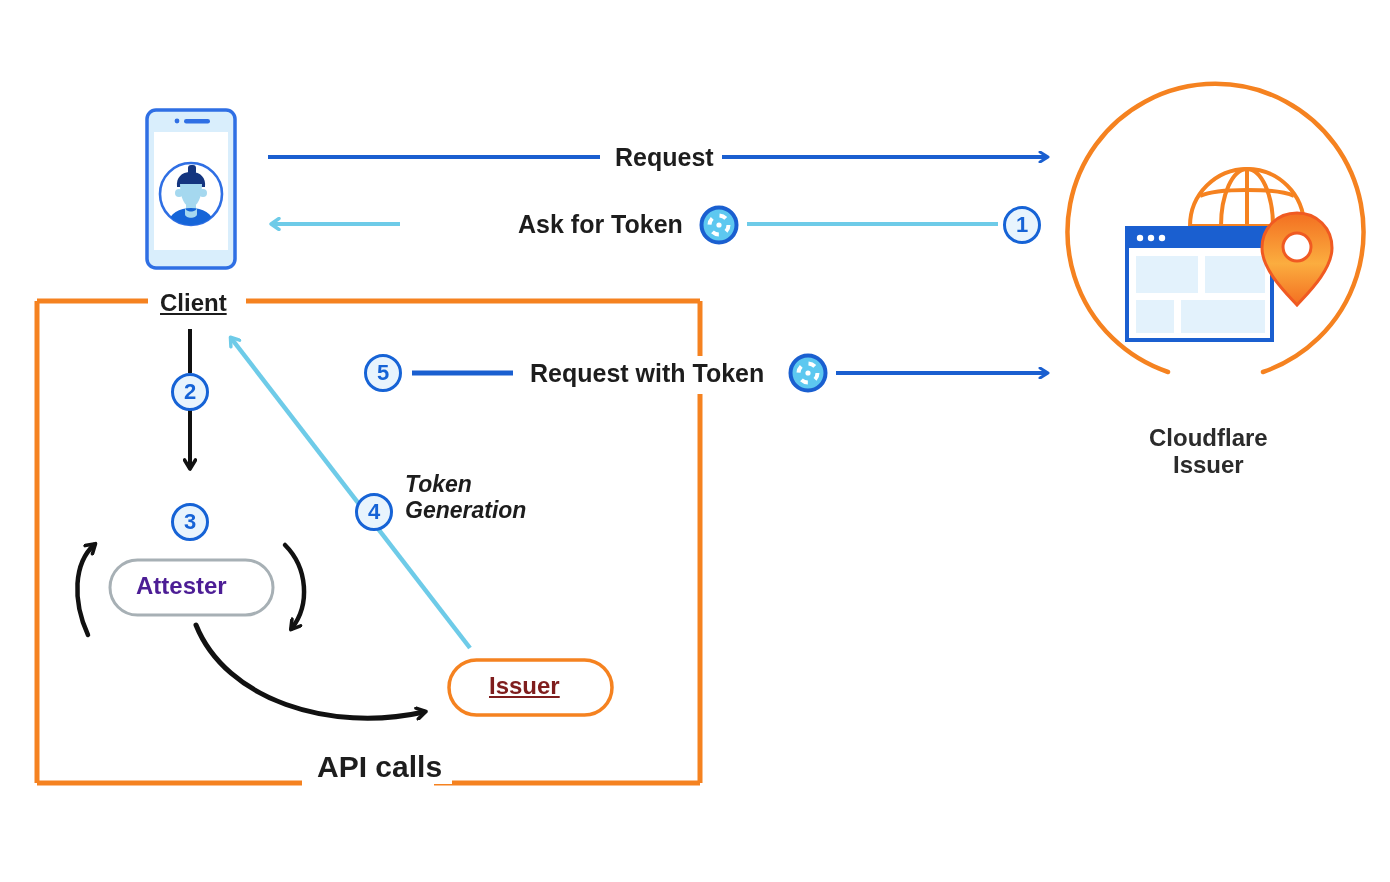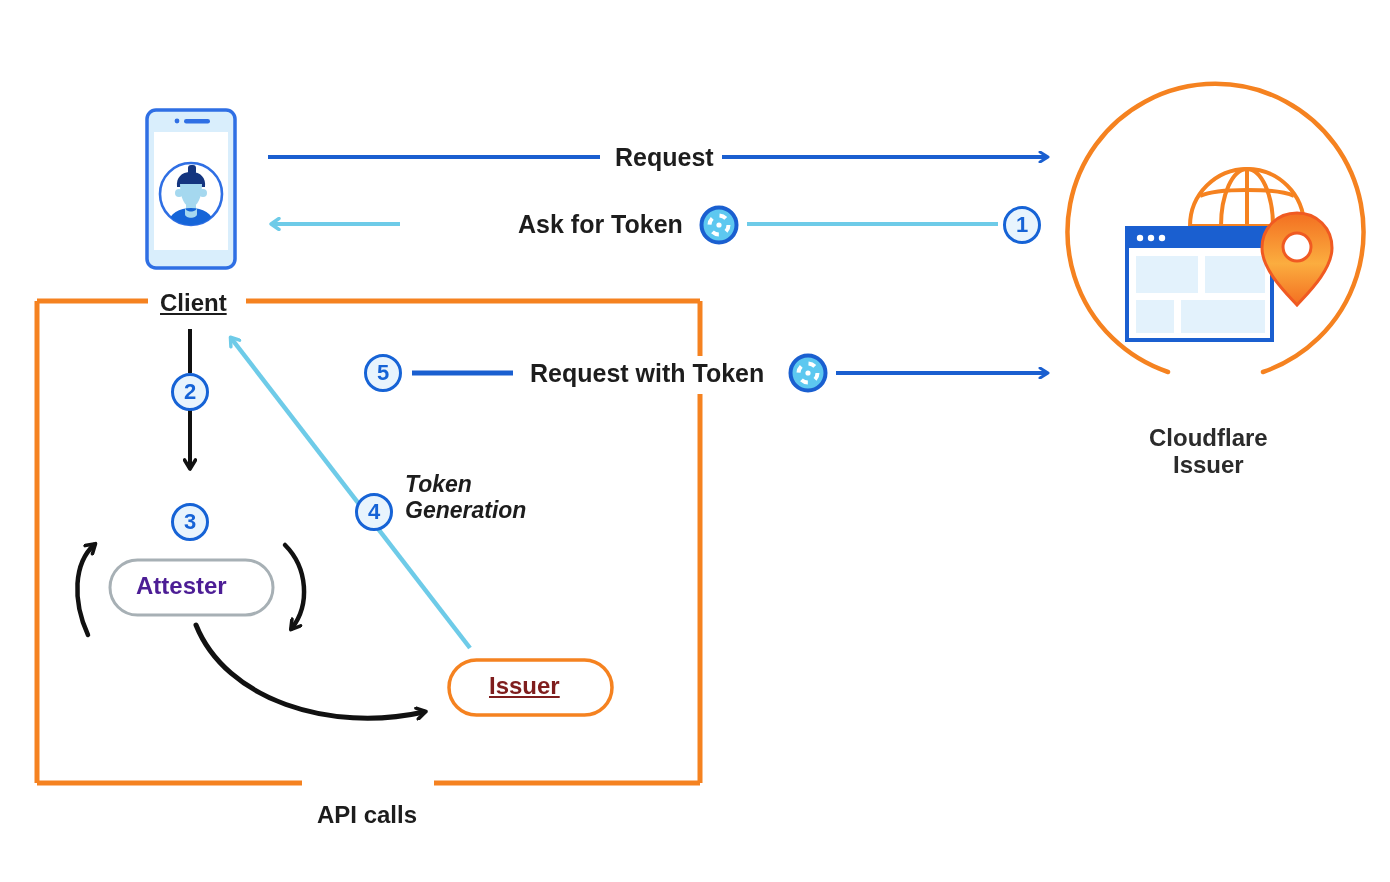--- a/index.html
+++ b/index.html
@@ -49,22 +49,22 @@
     font-size: 25px;
     padding: 0 8px;
   }
   .lbl-client {
     left: 150px; top: 290px;
     font-size: 24px;
     padding: 0 10px;
     text-decoration: underline;
   }
   .lbl-api {
-    left: 307px; top: 802px;
-    font-size: 24px;
+    left: 307px; top: 750px;
+    font-size: 30px;
     padding: 0 10px;
   }
   .lbl-tokengen {
     left: 402px; top: 472px;
     font-size: 23px;
     padding: 0 3px;
     background: transparent;
     font-style: italic;
   }
   .lbl-attester {

